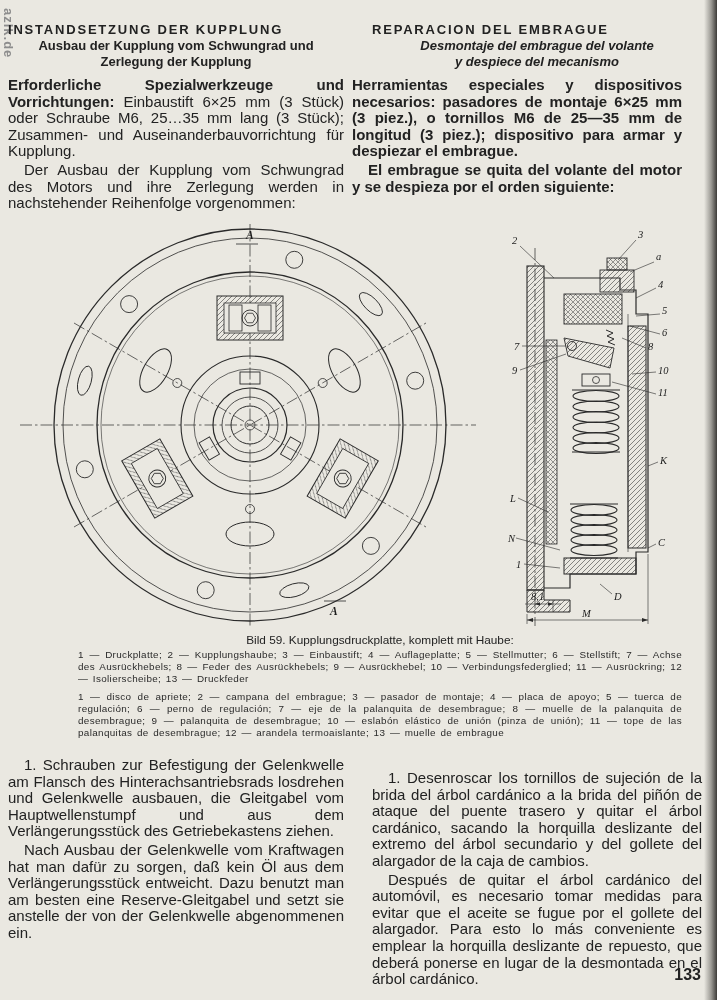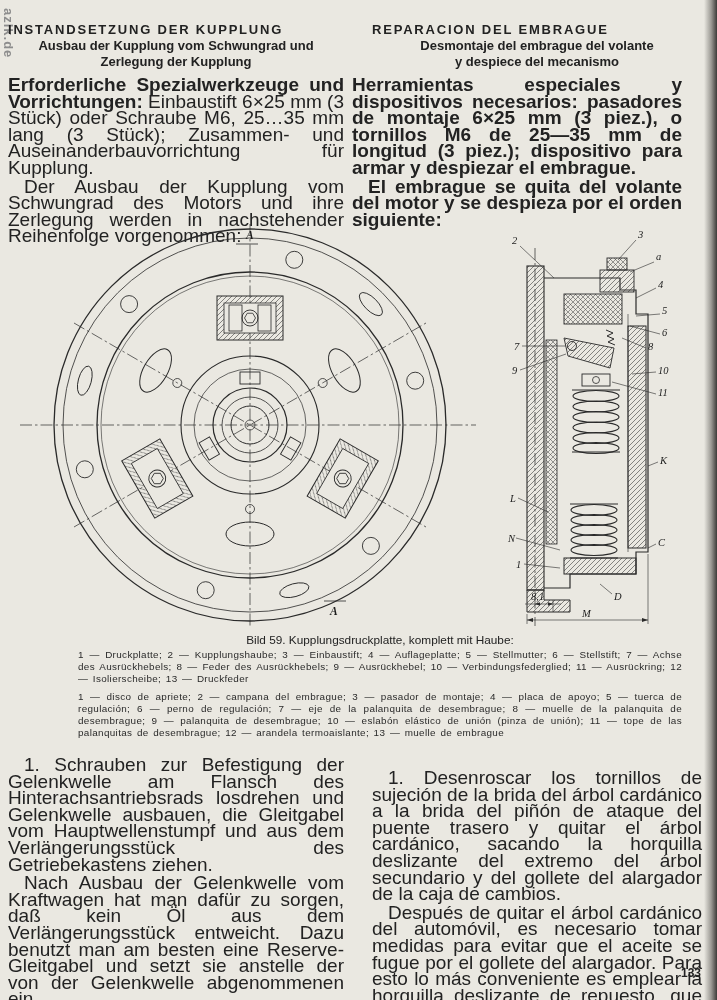--- a/index.html
+++ b/index.html
@@ -16,34 +16,34 @@
   .watermark {
     position: absolute; left: 1px; top: 8px;
     writing-mode: vertical-rl; font-size: 13px; font-weight: bold;
     letter-spacing: 1px; color: #8d8d8d;
   }
   .head { position: absolute; top: 22px; font-weight: bold; font-size: 13px; letter-spacing: 1.8px; text-align: left; }
   .head.de { left: 8px; width: 336px; }
   .head.es { left: 372px; width: 330px; }
   .subtitle { position: absolute; top: 38px; font-weight: bold; font-size: 13px; line-height: 16px; text-align: center; white-space: pre-line; }
   .subtitle.de { left: 8px; width: 336px; }
-  .subtitle.es { left: 372px; width: 330px; }
-  .block { position: absolute; font-size: 19px; line-height: 16.6px; text-align: justify; }
+  .subtitle.es { left: 372px; width: 330px; font-style: italic; }
+  .block { position: absolute; font-size: 15px; line-height: 16.6px; text-align: justify; }
   .block p { margin: 0; }
   .block p.ind { text-indent: 16px; }
   .block p + p { margin-top: 2px; }
   .block.de-top { left: 8px; top: 77px; width: 336px; }
   .block.es-top { left: 352px; top: 77px; width: 330px; font-weight: bold; }
   .block.de-bottom { left: 8px; top: 757px; width: 336px; }
   .block.es-bottom { left: 372px; top: 752px; width: 330px; margin-top: 18px; }
   .figure { position: absolute; left: 8px; top: 222px; width: 700px; height: 410px; }
   .caption { position: absolute; left: 58px; top: 633px; width: 604px; margin-left: 20px; }
   .cap-title { text-align: center; font-size: 11.8px; margin: 0 0 2px 0; }
   .cap-legend { font-size: 9.9px; line-height: 11.8px; text-align: justify; letter-spacing: 0.35px; word-spacing: 1.5px; margin: 0 0 7px 0; color: #2a2a2a; }
-  .page-num { position: absolute; right: 16px; top: 966px; font-size: 12px; font-weight: bold; }
+  .page-num { position: absolute; right: 16px; top: 966px; font-size: 16px; font-weight: bold; }
   
   .co { font: italic 10.5px "Liberation Serif", serif; fill: #1d1d1d; stroke: none; }
   .coA { font-size: 11.5px; font-weight: bold; }
   .cl { stroke-dasharray: 12 3 2.5 3; stroke-width: 0.7; }
   .ld { stroke-width: 0.6; }
 </style>
 </head>
 <body>
 
 <div class="edge-right"></div>

